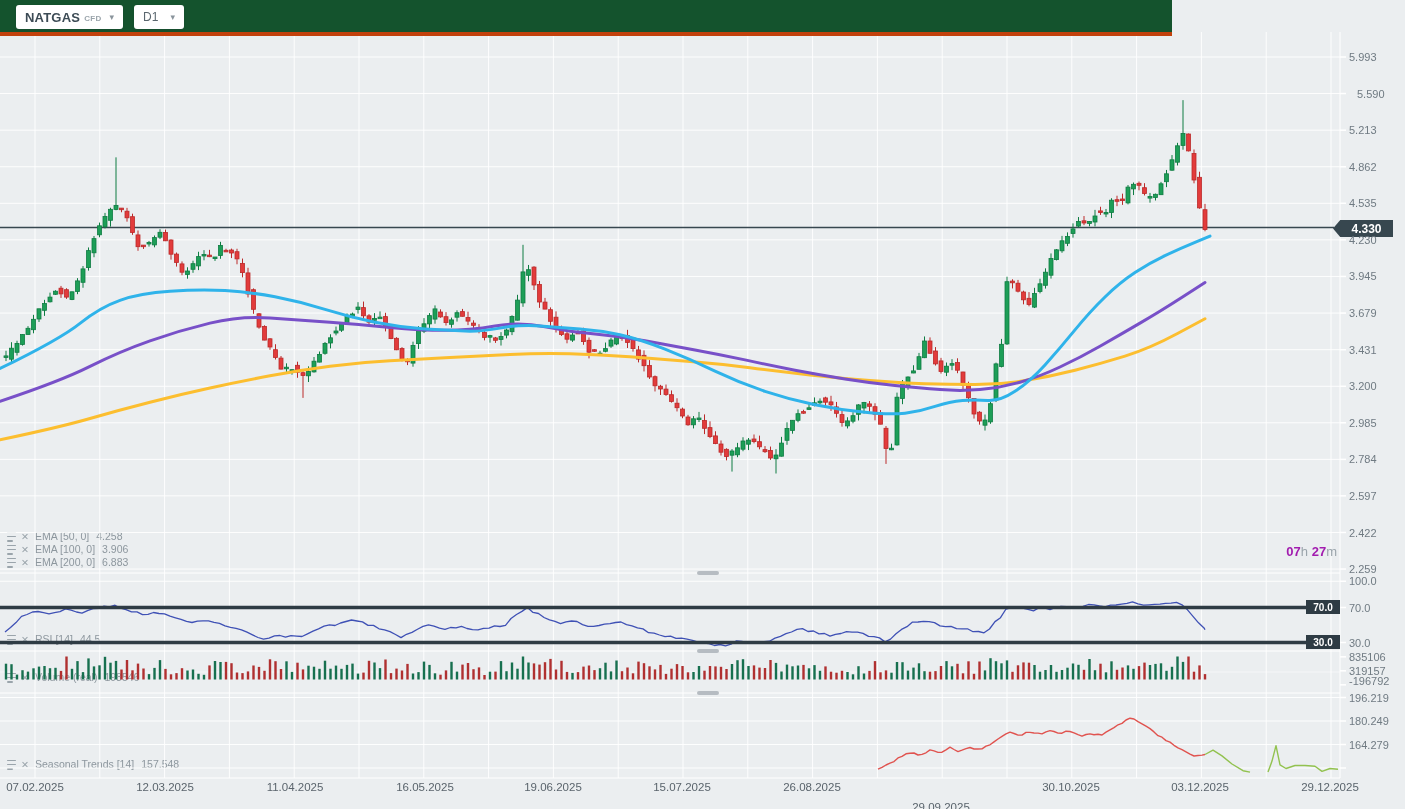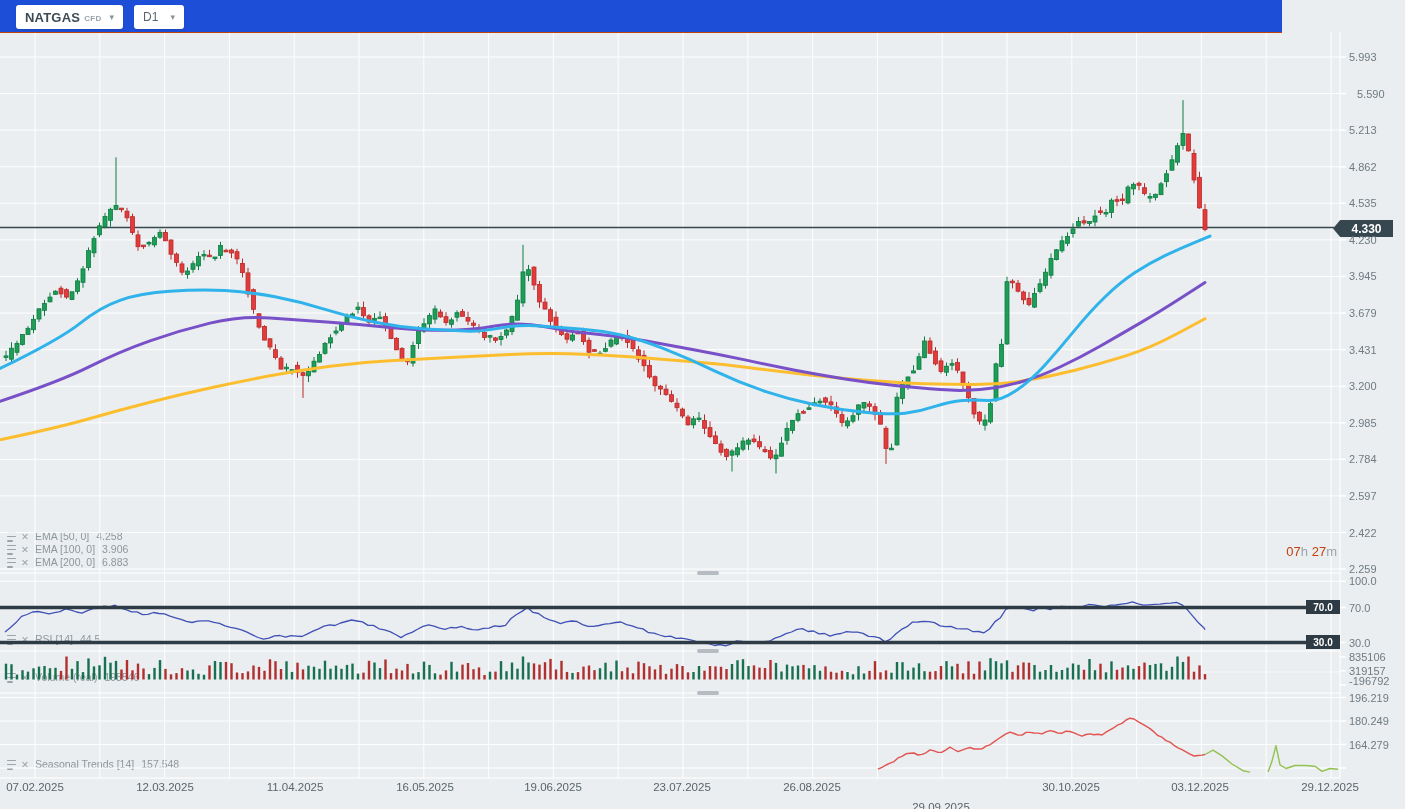--- a/index.html
+++ b/index.html
@@ -1,19 +1,19 @@
 <!DOCTYPE html>
 <html><head>
 <meta charset="utf-8">
 <style>
   html,body{margin:0;padding:0;background:#eaedef;}
   #app{position:relative;width:1405px;height:809px;background:#ebeef0;overflow:hidden;
        font-family:"Liberation Sans","DejaVu Sans",sans-serif;}
-  .topbar{position:absolute;left:0;top:0;width:1282px;height:32px;background:#1d4ed8;
-          border-bottom:1px solid #c2410c;z-index:4;}
+  .topbar{position:absolute;left:0;top:0;width:1172px;height:32px;background:#14532d;
+          border-bottom:4px solid #c2410c;z-index:4;}
   .pill{position:absolute;top:5px;height:24px;background:#ffffff;border-radius:3px;
         box-shadow:0 1px 2px rgba(40,50,60,.2);display:flex;align-items:center;
         padding:0 9px;cursor:pointer;box-sizing:border-box;}
   #symbol-pill{left:16px;}
   #tf-pill{left:134px;width:50px;justify-content:space-between;}
   .sym{font-size:13px;font-weight:bold;color:#3c4b55;letter-spacing:.2px;}
   .symtype{font-size:8px;font-weight:bold;color:#9aa4ab;margin-left:4px;margin-top:2px;letter-spacing:.3px;}
   .caret{font-size:9px;color:#8a949c;margin-left:8px;line-height:1;}
   .tf{font-size:12px;color:#5a666e;}
   .legend{position:absolute;z-index:1;display:flex;align-items:center;gap:3px;
@@ -32,21 +32,21 @@
               transform:translateX(-50%);z-index:3;white-space:nowrap;}
   #price-badge{position:absolute;left:1333px;top:220px;width:60px;height:17px;background:#37474f;
                color:#fff;font-size:12px;font-weight:bold;display:flex;align-items:center;
                justify-content:center;padding-left:7px;box-sizing:border-box;
                clip-path:polygon(0 50%,12% 0,100% 0,100% 100%,12% 100%);z-index:3;}
   .rsi-badge{position:absolute;left:1306px;width:34px;height:14px;background:#2e3b44;color:#fff;
              font-size:10px;font-weight:bold;display:flex;align-items:center;justify-content:center;z-index:3;}
   #rsi-badge-70{top:600px;}
   #rsi-badge-30{top:635px;}
   #countdown{position:absolute;right:68px;top:544px;font-size:13px;color:#9aa4ab;z-index:3;white-space:nowrap;}
-  #countdown b{color:#c2410c;font-weight:normal;}
+  #countdown b{color:#a21caf;font-weight:bold;}
   .handle{position:absolute;left:697px;width:22px;height:4px;border-radius:2px;background:#b6bcc2;
           z-index:3;cursor:row-resize;}
 </style>
 </head>
 <body>
 
 <div id="app">
 
   <div class="topbar">
     <div class="pill" id="symbol-pill">
@@ -916,19 +916,19 @@
     <span class="axis-label" style="top: 681px; text-align: center;">-196792</span>
     <span class="axis-label" style="top: 697.5px;">196.219</span>
     <span class="axis-label" style="top: 721px;">180.249</span>
     <span class="axis-label" style="top: 744.5px;">164.279</span>
     <span class="axis-label" style="top: 768px; margin-top: 48px;">148.309</span>
     <span class="date-label" style="left: 35px;">07.02.2025</span>
     <span class="date-label" style="left: 165px;">12.03.2025</span>
     <span class="date-label" style="left: 295px;">11.04.2025</span>
     <span class="date-label" style="left: 425px;">16.05.2025</span>
     <span class="date-label" style="left: 553px;">19.06.2025</span>
-    <span class="date-label" style="left: 682px;">23.07.2025</span>
+    <span class="date-label" style="left: 682px;">15.07.2025</span>
     <span class="date-label" style="left: 812px;">26.08.2025</span>
     <span class="date-label" style="left: 941px; margin-top: 20px;">29.09.2025</span>
     <span class="date-label" style="left: 1071px;">30.10.2025</span>
     <span class="date-label" style="left: 1200px;">03.12.2025</span>
     <span class="date-label" style="left: 1330px;">29.12.2025</span>
   </div>
 
 </body></html>

